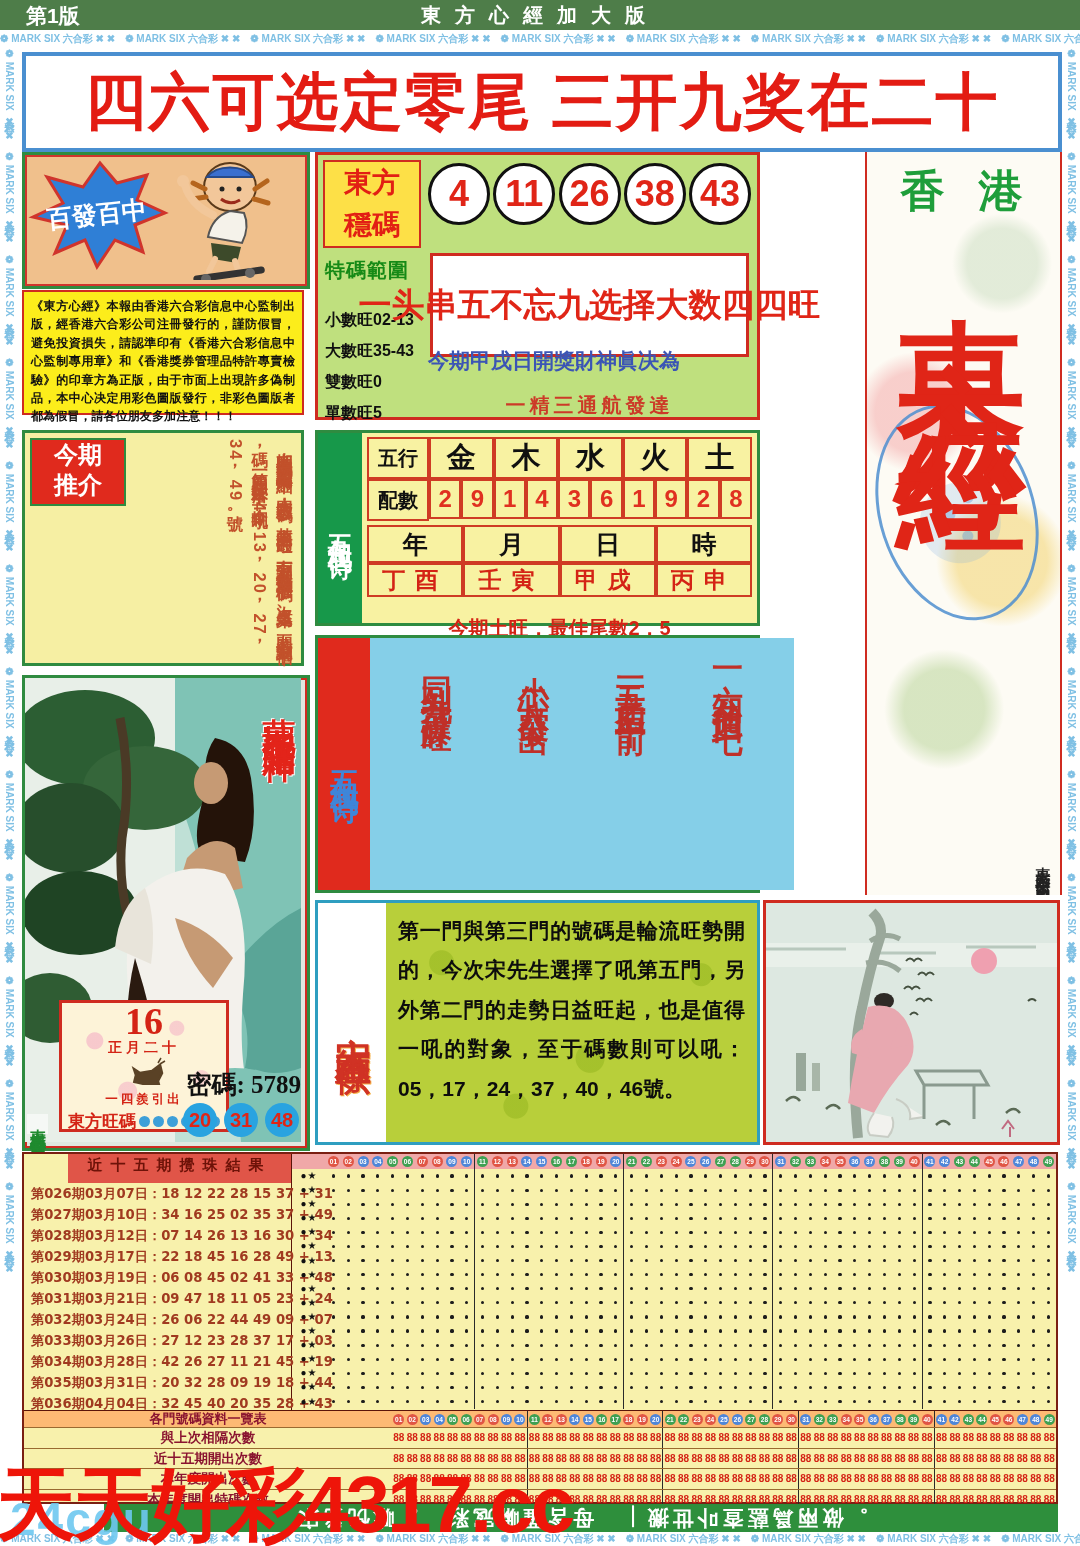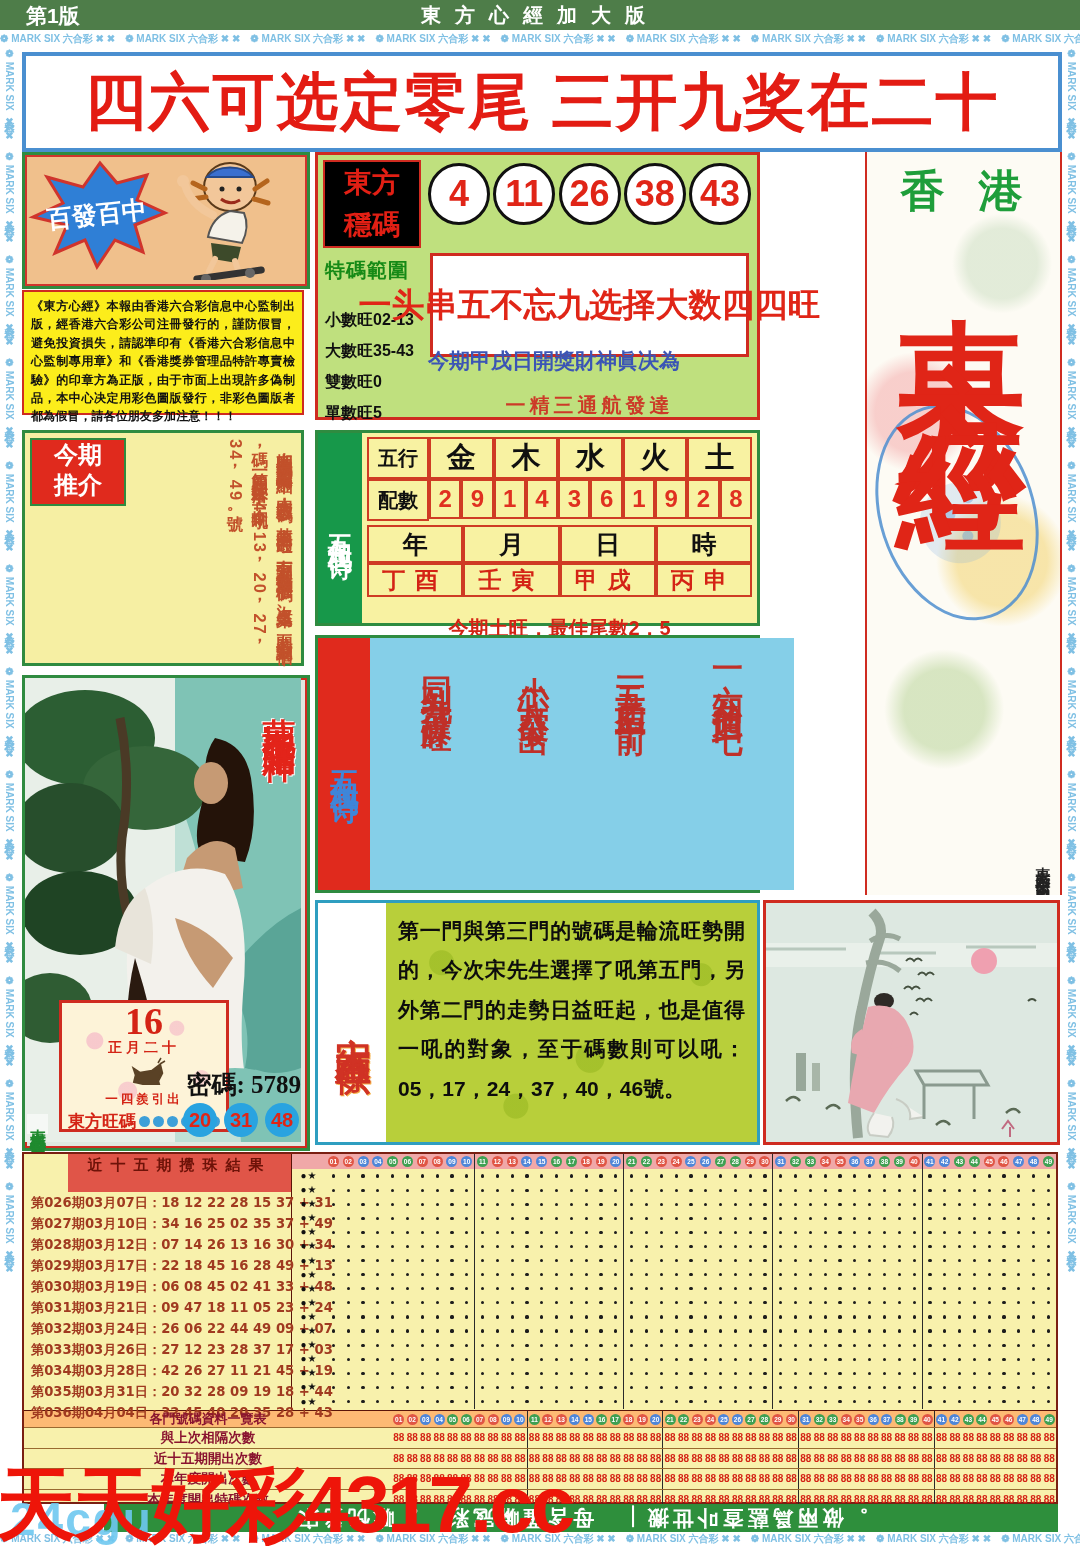--- a/index.html
+++ b/index.html
@@ -45,21 +45,21 @@
   .calline{font-size:12.5px;font-weight:bold;letter-spacing:3px;margin-top:2px;}
   .calbottom{display:flex;align-items:center;justify-content:center;gap:3px;margin-top:2px;}
   .calbottom b{font-size:17px;color:#d42315;}
   .mini-ball{width:11px;height:11px;border-radius:50%;background:#3e9fd8;display:inline-block;}
   .pwd{position:absolute;right:6px;top:390px;color:#101010;font-size:25px;font-weight:bold;font-family:"Liberation Serif",serif;}
   .pballs{position:absolute;right:8px;top:425px;display:flex;gap:7px;}
   .pball{width:34px;height:34px;border-radius:50%;background:#29a3e0;color:#e02517;font-size:20px;font-weight:900;
          display:flex;align-items:center;justify-content:center;}
   
   .stable{left:315px;top:152px;width:445px;height:268px;background:#bfe07e;border:3px solid #cf2b20;box-sizing:border-box;}
-  .stable-label{position:absolute;left:5px;top:5px;width:98px;height:88px;background:#000000;border:2px solid #cf2b20;
+  .stable-label{position:absolute;left:5px;top:5px;width:98px;height:88px;background:#fde047;border:2px solid #cf2b20;
                 color:#e21f14;font-size:28px;font-weight:900;text-align:center;line-height:42px;box-sizing:border-box;}
   .circles{position:absolute;left:110px;top:8px;right:6px;display:flex;justify-content:space-between;}
   .circle{width:56px;height:56px;border-radius:50%;background:#fff;border:3px solid #101010;
           color:#e02517;font-size:36px;font-weight:900;display:flex;align-items:center;justify-content:center;}
   .rangetitle{position:absolute;left:7px;top:102px;color:#168a16;font-size:20px;font-weight:900;letter-spacing:1px;}
   .ranges{position:absolute;left:7px;top:132px;color:#101010;font-size:16px;font-weight:bold;line-height:31px;margin-top:17px;}
   .sloganbox{position:absolute;left:112px;top:98px;right:8px;height:98px;background:#fff;border:3px solid #cf2b20;
              display:flex;flex-direction:row;align-items:center;justify-content:center;}
   .sloganbox div{color:#e02517;font-size:33px;font-weight:900;line-height:44px;white-space:nowrap;}
   .script1{position:absolute;left:110px;top:192px;right:6px;text-align:left;color:#3b55b5;font-size:21px;font-weight:bold;
@@ -113,21 +113,21 @@
            radial-gradient(circle at 60% 45%,rgba(90,150,210,.5) 0 5px,transparent 6px),
            radial-gradient(circle at 52% 62%,rgba(90,150,210,.5) 0 5px,transparent 6px);}
   .publisher{position:absolute;right:8px;bottom:16px;writing-mode:vertical-rl;color:#222;font-size:15px;font-weight:bold;
              font-family:"Liberation Serif",serif;letter-spacing:3px;}
   
   .painting{left:763px;top:900px;width:297px;height:245px;border:3px solid #cf2b20;box-sizing:border-box;background:#dde8e1;}
   
   .results{left:22px;top:1152px;width:1036px;height:352px;border:2px solid #7a1f12;background:#f8f1ac;box-sizing:border-box;}
   .res-top{display:flex;height:256px;}
   .res-left{width:268px;border-right:1.5px solid #5a1408;box-sizing:border-box;}
-  .res-title{height:38px;background:#e05548;color:#6d1208;font-size:15px;font-weight:900;letter-spacing:8px;
+  .res-title{height:29px;background:#e05548;color:#6d1208;font-size:15px;font-weight:900;letter-spacing:8px;
              text-align:center;line-height:22px;font-family:"Liberation Serif",serif;margin-left:44px;}
   .draw-row{color:#a03a20;font-size:13.2px;font-weight:bold;line-height:21px;padding-left:7px;white-space:nowrap;font-family:"DejaVu Sans",sans-serif;}
   .res-right{flex:1;display:flex;flex-direction:column;}
   .grid-header{height:15px;background:#f0a8a8;display:flex;}
   .gh-star{width:34px;flex:none;}
   .gh-balls{flex:1;display:flex;}
   .ballcell{flex:1;display:flex;align-items:center;justify-content:center;}
   .ball{width:11px;height:11px;border-radius:50%;color:#fff;font-size:6.5px;font-weight:bold;display:flex;align-items:center;justify-content:center;}
   .grid-row{height:14.1px;display:flex;}
   .gr-star{width:34px;flex:none;font-size:10px;line-height:14px;color:#111;text-align:center;letter-spacing:1px;}

